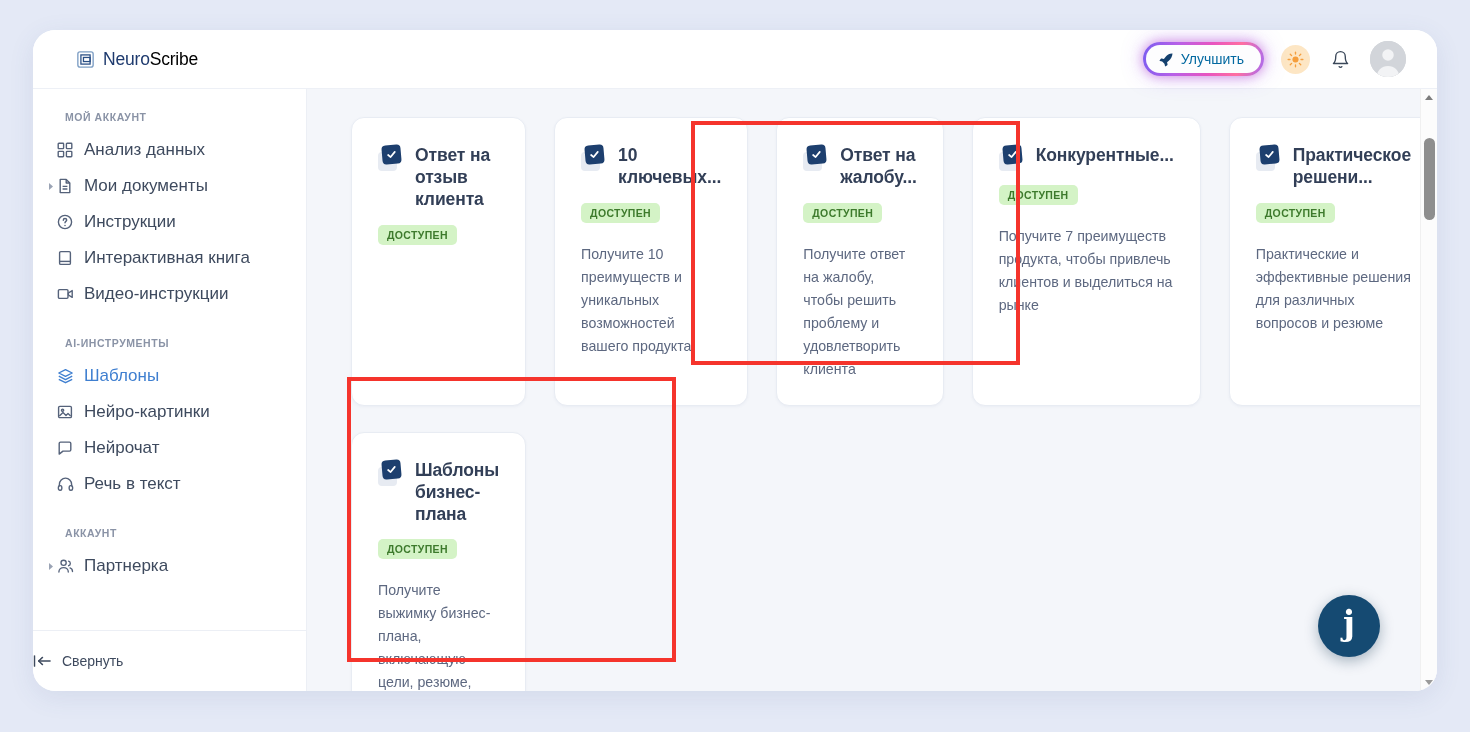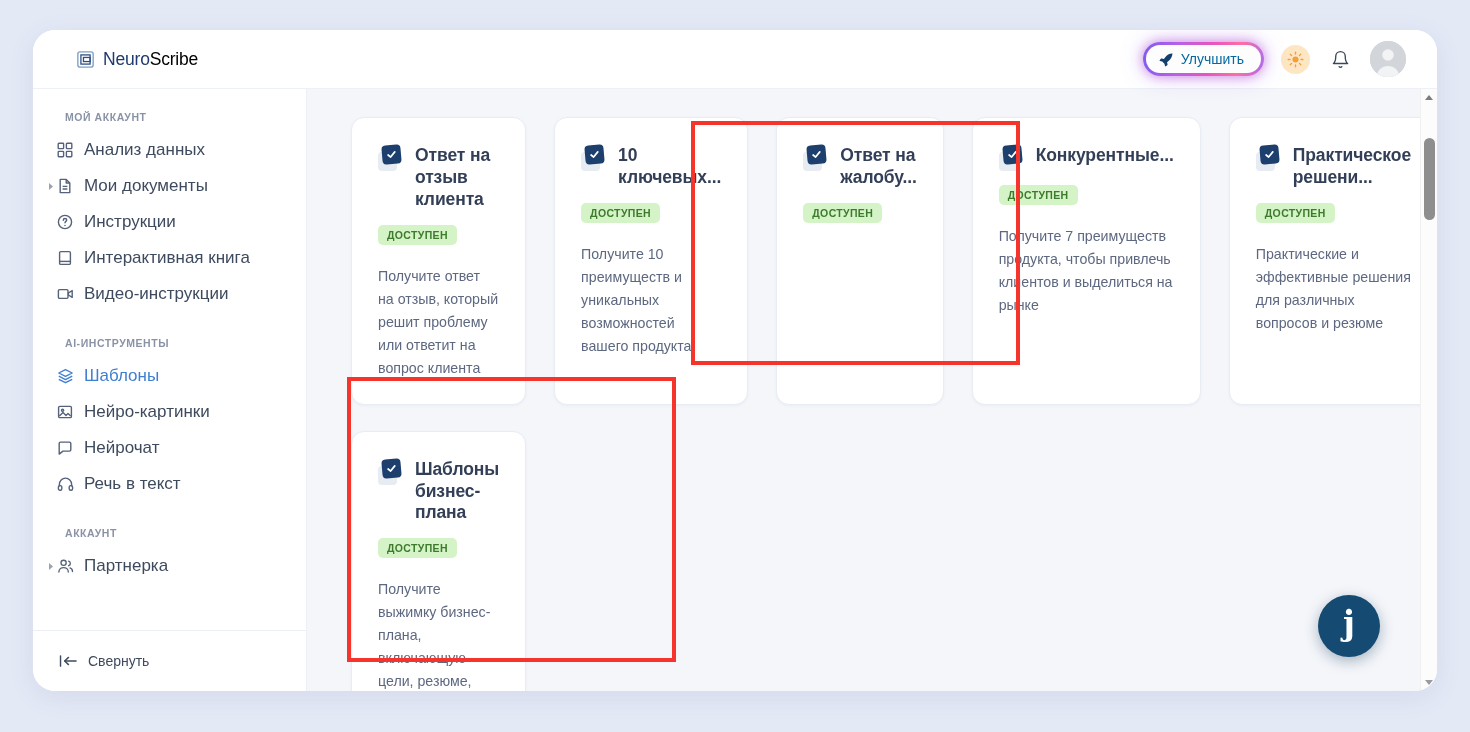--- a/index.html
+++ b/index.html
@@ -198,21 +198,20 @@
 
   .sidebar-divider {
     border-top: 1px solid #eceff5;
     margin-top: 2px;
   }
   .collapse-row {
     display: flex;
     align-items: center;
     gap: 10px;
     height: 60px;
-    padding-left: 26px;
     cursor: pointer;
     color: #3e4a5e;
   }
   .collapse-label { font-size: 14px; }
 
   
   .content {
     flex: 1;
     background: #f4f6fa;
     position: relative;
@@ -600,21 +599,20 @@
               <span class="back-sq"></span>
               <span class="front-sq">
                 <svg width="11" height="11" viewBox="0 0 12 12" fill="none" stroke="#ffffff" stroke-width="1.9" stroke-linecap="round" stroke-linejoin="round">
                     <path d="M2.3 6.2l2.5 2.5L9.8 3.5"></path>
                   </svg>
               </span>
             </span>
             <div class="card-title">Ответ на отзыв клиента</div>
           </div>
           <div class="badge">ДОСТУПЕН</div>
-          <div class="card-desc">Получите ответ на отзыв, который решит проблему или ответит на вопрос клиента</div>
         </div>
 
         <div class="card">
           <div class="card-head">
             <span class="check-icon">
               <span class="back-sq"></span>
               <span class="front-sq">
                 <svg width="11" height="11" viewBox="0 0 12 12" fill="none" stroke="#ffffff" stroke-width="1.9" stroke-linecap="round" stroke-linejoin="round">
                     <path d="M2.3 6.2l2.5 2.5L9.8 3.5"></path>
                   </svg>
@@ -632,20 +630,21 @@
               <span class="back-sq"></span>
               <span class="front-sq">
                 <svg width="11" height="11" viewBox="0 0 12 12" fill="none" stroke="#ffffff" stroke-width="1.9" stroke-linecap="round" stroke-linejoin="round">
                     <path d="M2.3 6.2l2.5 2.5L9.8 3.5"></path>
                   </svg>
               </span>
             </span>
             <div class="card-title">Ответ на жалобу...</div>
           </div>
           <div class="badge">ДОСТУПЕН</div>
+          <div class="card-desc">Получите ответ на жалобу, чтобы решить проблему и удовлетворить клиента</div>
         </div>
 
         <div class="card tall">
           <div class="card-head">
             <span class="check-icon">
               <span class="back-sq"></span>
               <span class="front-sq">
                 <svg width="11" height="11" viewBox="0 0 12 12" fill="none" stroke="#ffffff" stroke-width="1.9" stroke-linecap="round" stroke-linejoin="round">
                     <path d="M2.3 6.2l2.5 2.5L9.8 3.5"></path>
                   </svg>

